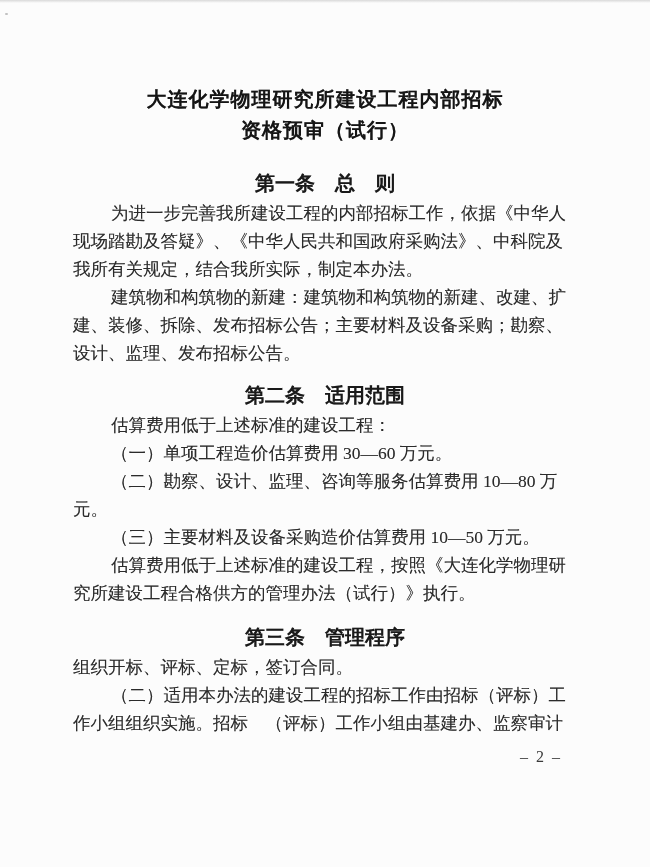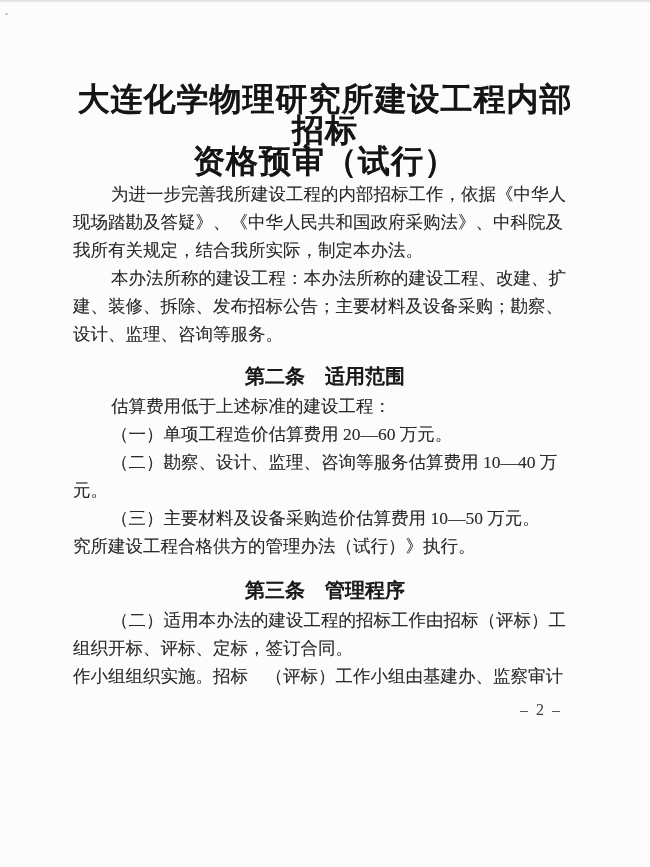--- a/index.html
+++ b/index.html
@@ -36,21 +36,21 @@
   }
   .content {
     position: absolute;
     left: 73px;
     right: 73px;
     top: 84px;
   }
   .doc-title {
     text-align: center;
     font-weight: 700;
-    font-size: 32px;
+    font-size: 20px;
     line-height: 31px;
     color: #151515;
     letter-spacing: 1px;
     text-shadow: 0 0 .5px rgba(0,0,0,.45);
   }
   .section-heading {
     text-align: center;
     font-weight: 700;
     font-size: 20px;
     line-height: 26px;
@@ -86,42 +86,44 @@
   <div class="scan-edge-top"></div>
   <div class="scan-speck"></div>
 
   <div class="content">
 
     <div class="doc-title">
       <div>大连化学物理研究所建设工程内部招标</div>
       <div>资格预审（试行）</div>
     </div>
 
+    <div class="section-heading heading-1">第一条　总　则</div>
     <div class="body-lines">
       <div class="line indent">为进一步完善我所建设工程的内部招标工作，依据《中华人</div>
       <div class="line">现场踏勘及答疑》、《中华人民共和国政府采购法》、中科院及</div>
       <div class="line">我所有关规定，结合我所实际，制定本办法。</div>
-      <div class="line indent">本办法所称的建设工程：本办法所称的建设工程、改建、扩</div>
+      <div class="line indent">建筑物和构筑物的新建：建筑物和构筑物的新建、改建、扩</div>
       <div class="line">建、装修、拆除、发布招标公告；主要材料及设备采购；勘察、</div>
-      <div class="line">设计、监理、咨询等服务。</div>
+      <div class="line">设计、监理、发布招标公告。</div>
     </div>
 
     <div class="section-heading heading-2">第二条　适用范围</div>
     <div class="body-lines">
       <div class="line indent">估算费用低于上述标准的建设工程：</div>
-      <div class="line indent">（一）单项工程造价估算费用 20—60 万元。</div>
-      <div class="line indent">（二）勘察、设计、监理、咨询等服务估算费用 10—40 万</div>
+      <div class="line indent">（一）单项工程造价估算费用 30—60 万元。</div>
+      <div class="line indent">（二）勘察、设计、监理、咨询等服务估算费用 10—80 万</div>
       <div class="line">元。</div>
       <div class="line indent">（三）主要材料及设备采购造价估算费用 10—50 万元。</div>
+      <div class="line indent">估算费用低于上述标准的建设工程，按照《大连化学物理研</div>
       <div class="line">究所建设工程合格供方的管理办法（试行）》执行。</div>
     </div>
 
     <div class="section-heading heading-3">第三条　管理程序</div>
     <div class="body-lines">
+      <div class="line">组织开标、评标、定标，签订合同。</div>
       <div class="line indent">（二）适用本办法的建设工程的招标工作由招标（评标）工</div>
-      <div class="line">组织开标、评标、定标，签订合同。</div>
       <div class="line">作小组组织实施。招标　（评标）工作小组由基建办、监察审计</div>
     </div>
 
     <div class="page-footer">– 2 –</div>
 
   </div>
 </div>
 
 </body></html>

